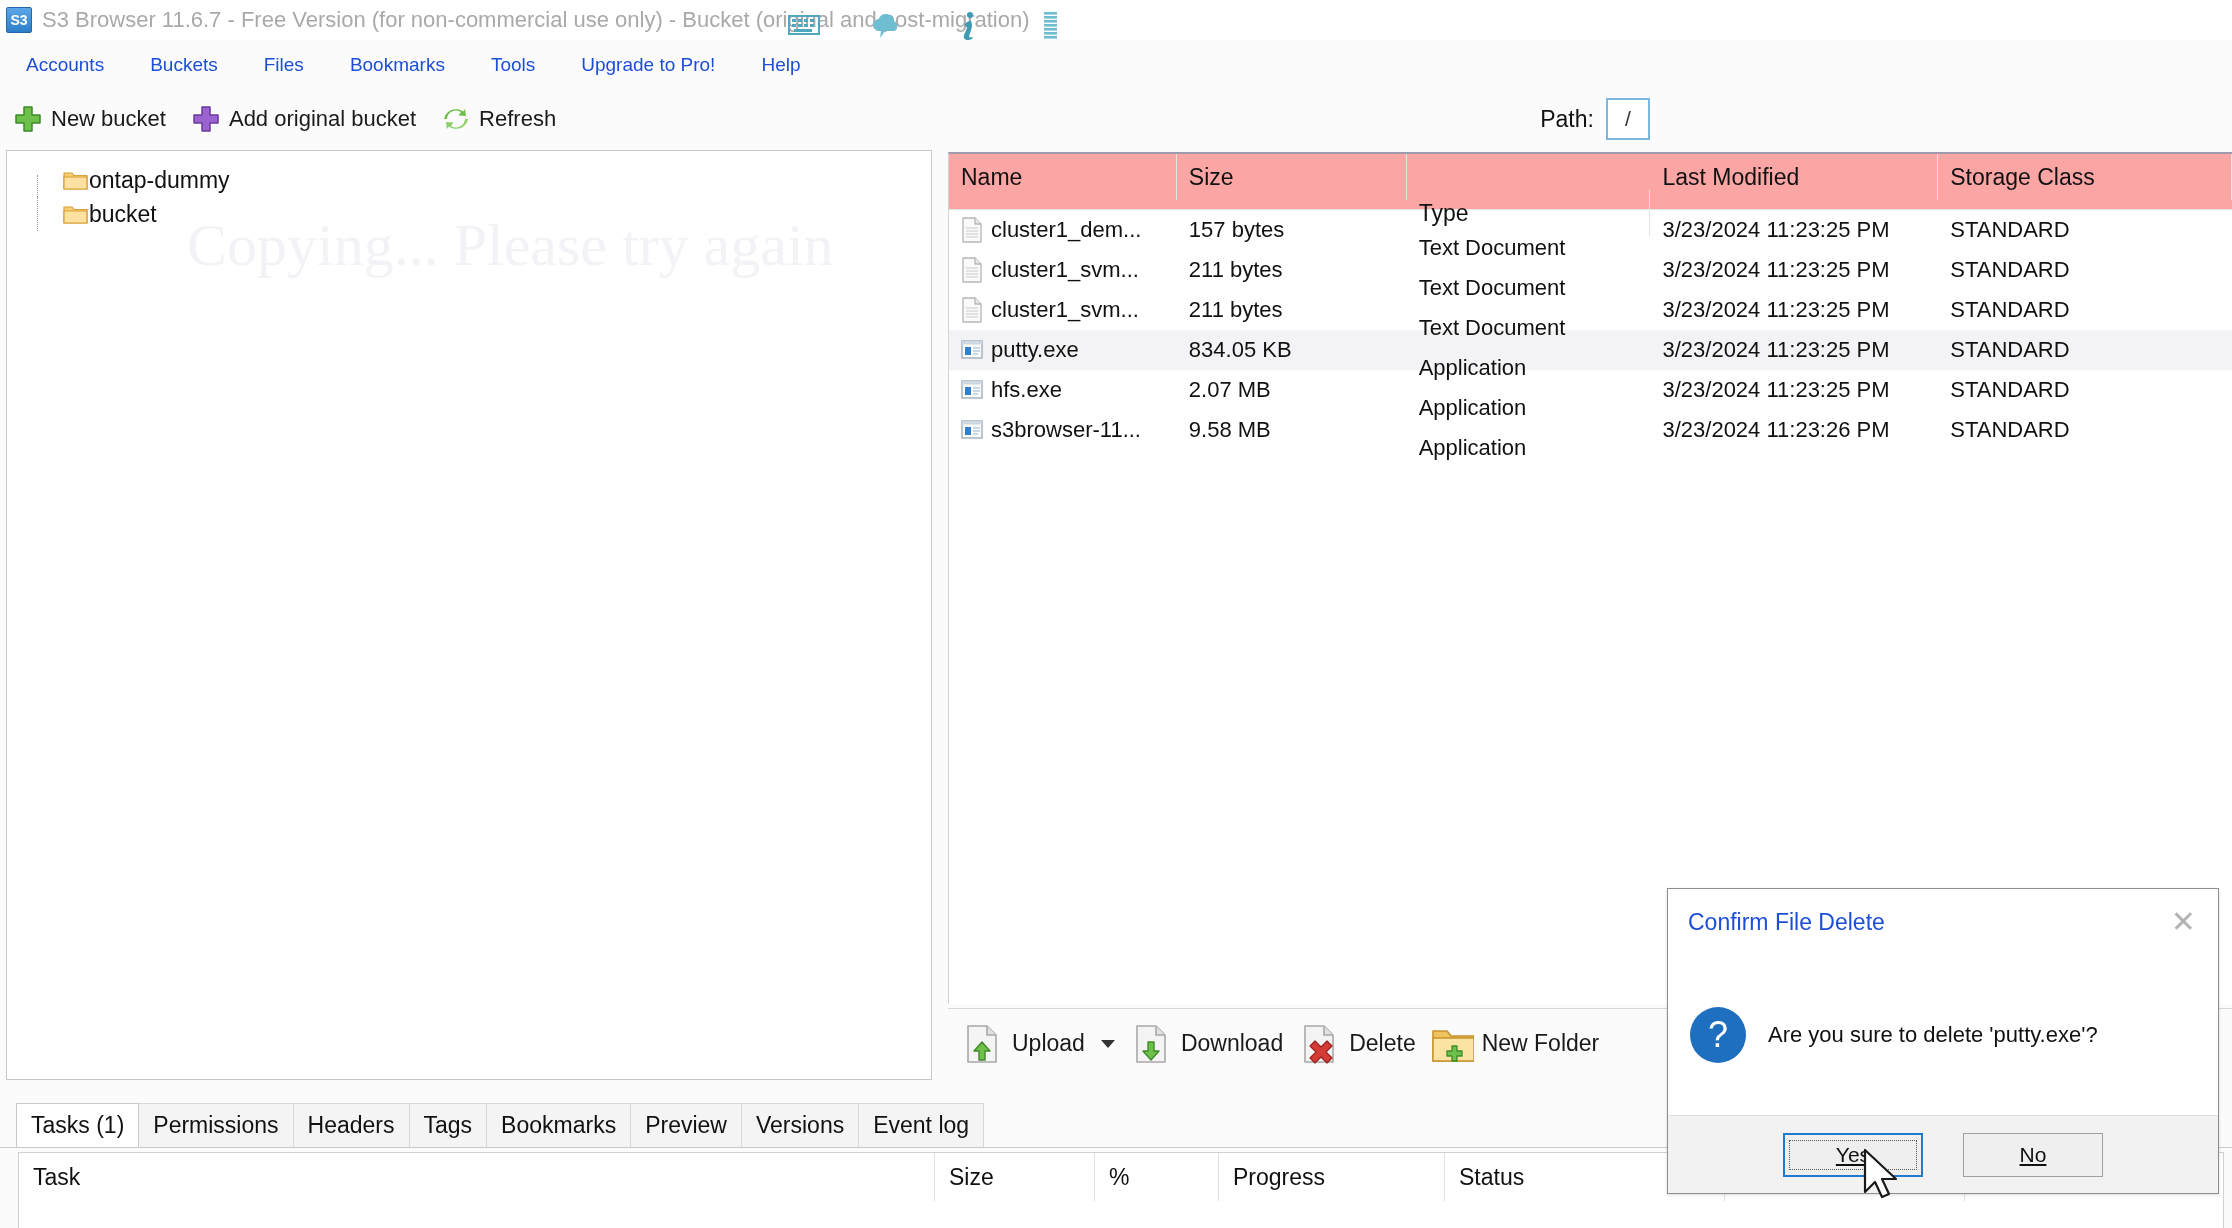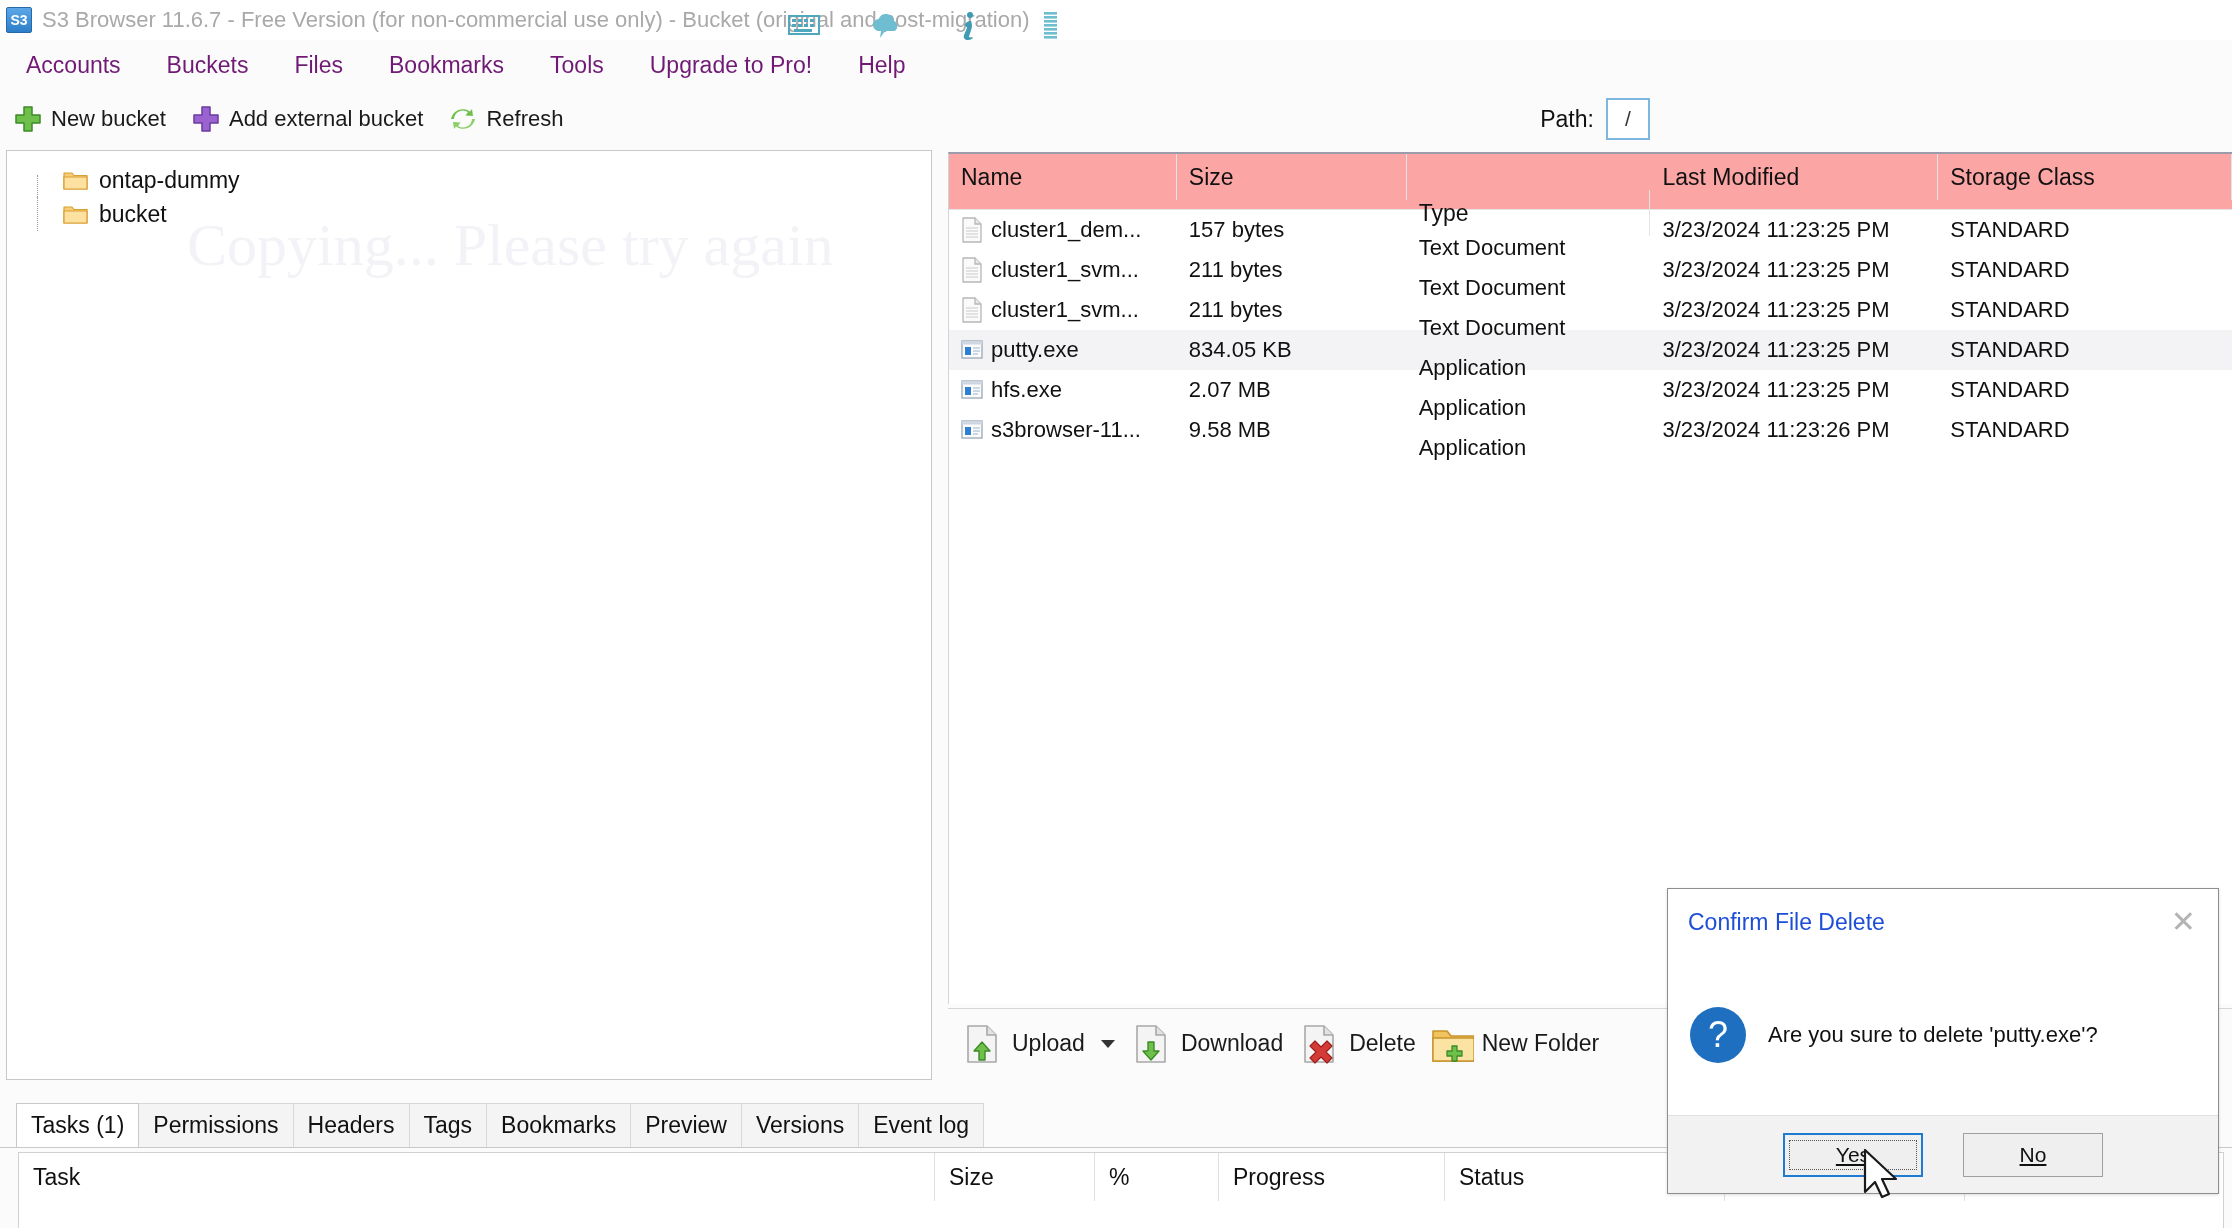--- a/index.html
+++ b/index.html
@@ -32,21 +32,21 @@
   }
   .ticon { width: 34px; height: 34px; display: block; }
 
   
   .menubar {
     position: absolute; left: 0; top: 40px; width: 2232px; height: 50px;
     background: #fbfbfb;
     display: flex; align-items: center; padding-left: 22px; gap: 38px;
   }
   .menu-item {
-    font-size: 23px; color: #701a75; white-space: nowrap; cursor: default;
+    font-size: 19px; color: #1d4ed8; white-space: nowrap; cursor: default;
     padding: 2px 4px;
   }
 
   
   .left-toolbar {
     position: absolute; left: 0; top: 90px; width: 940px; height: 58px;
     background: #fbfbfb; display: flex; align-items: center; padding-left: 14px; gap: 26px;
   }
   .tb-btn { display: flex; align-items: center; gap: 9px; font-size: 22px; color: #1a1a1a; white-space: nowrap; }
   .tb-ico { width: 28px; height: 28px; display: block; flex: 0 0 auto; }
@@ -55,21 +55,21 @@
     position: absolute; left: 6px; top: 150px; width: 926px; height: 930px;
     background: #fff; border: 1px solid #c8c8c8;
     overflow: hidden;
   }
   .watermark {
     position: absolute; left: 180px; top: 60px;
     font-family: "Liberation Serif", serif; font-size: 60px;
     color: #f3f2f6; white-space: nowrap; pointer-events: none;
   }
   .tree-item {
-    position: relative; display: flex; align-items: center; gap: 10px;
+    position: relative; display: flex; align-items: center; 
     height: 34px; padding-left: 30px; font-size: 23px; color: #111;
   }
   .tree-item .dotline {
     position: absolute; left: 30px; top: 0; width: 26px; height: 100%;
     border-left: 1px dotted #9a9a9a;
   }
   .tree-item.first .dotline { top: 12px; height: 22px; }
   .folder-ico { width: 26px; height: 22px; flex: 0 0 auto; margin-left: 26px; }
 
   
@@ -269,21 +269,21 @@
     <div class="tb-btn">
       <svg class="tb-ico" viewBox="0 0 28 28">
           <path d="M10 2h8v8h8v8h-8v8h-8v-8H2v-8h8z" fill="#6fc04a" stroke="#3d8a28" stroke-width="1.5" stroke-linejoin="round"></path>
         </svg>
       <span>New bucket</span>
     </div>
     <div class="tb-btn">
       <svg class="tb-ico" viewBox="0 0 28 28">
           <path d="M10 2h8v8h8v8h-8v8h-8v-8H2v-8h8z" fill="#9b63cf" stroke="#6b3ba0" stroke-width="1.5" stroke-linejoin="round"></path>
         </svg>
-      <span>Add external bucket</span>
+      <span>Add original bucket</span>
     </div>
     <div class="tb-btn">
       <svg class="tb-ico" viewBox="0 0 28 28">
           <path d="M5 14a9 9 0 0 1 14-7l-2.5 3.5L24 11l-1-7-2 2.6A12 12 0 0 0 2 14z" fill="#6fc04a"></path>
           <path d="M23 14a9 9 0 0 1-14 7l2.5-3.5L4 17l1 7 2-2.6A12 12 0 0 0 26 14z" fill="#8bcf66"></path>
         </svg>
       <span>Refresh</span>
     </div>
   </div>
 

